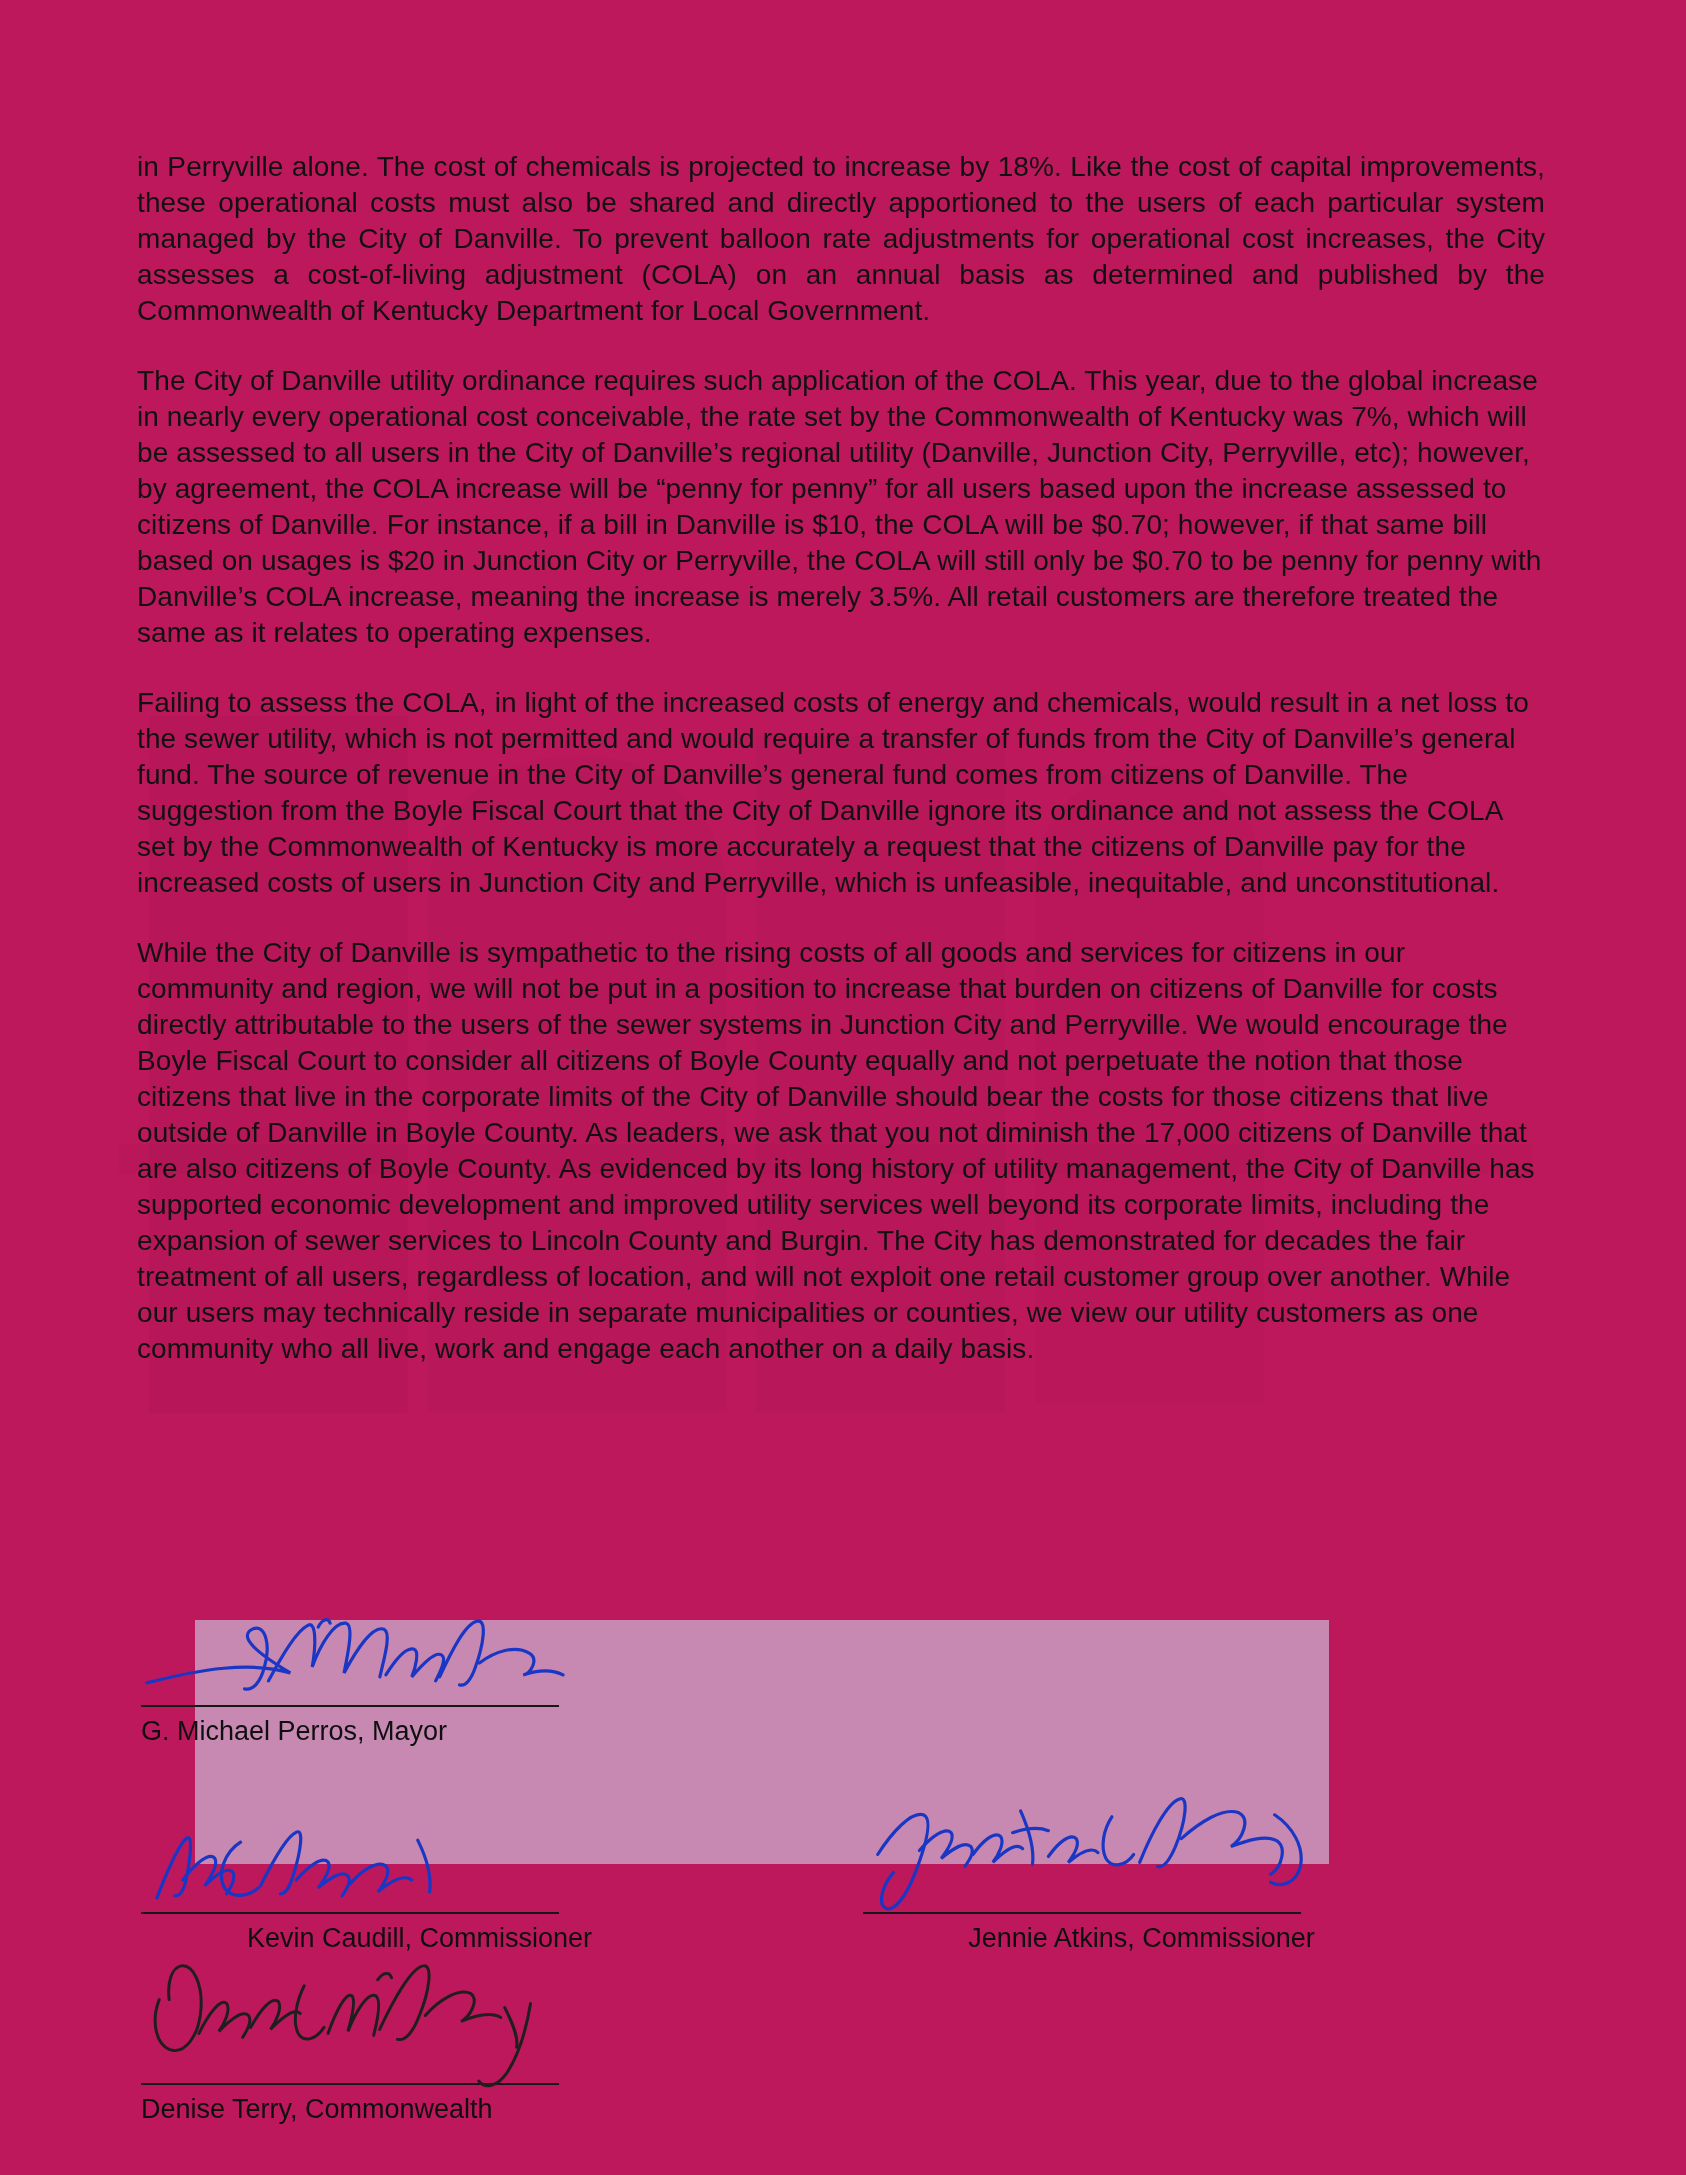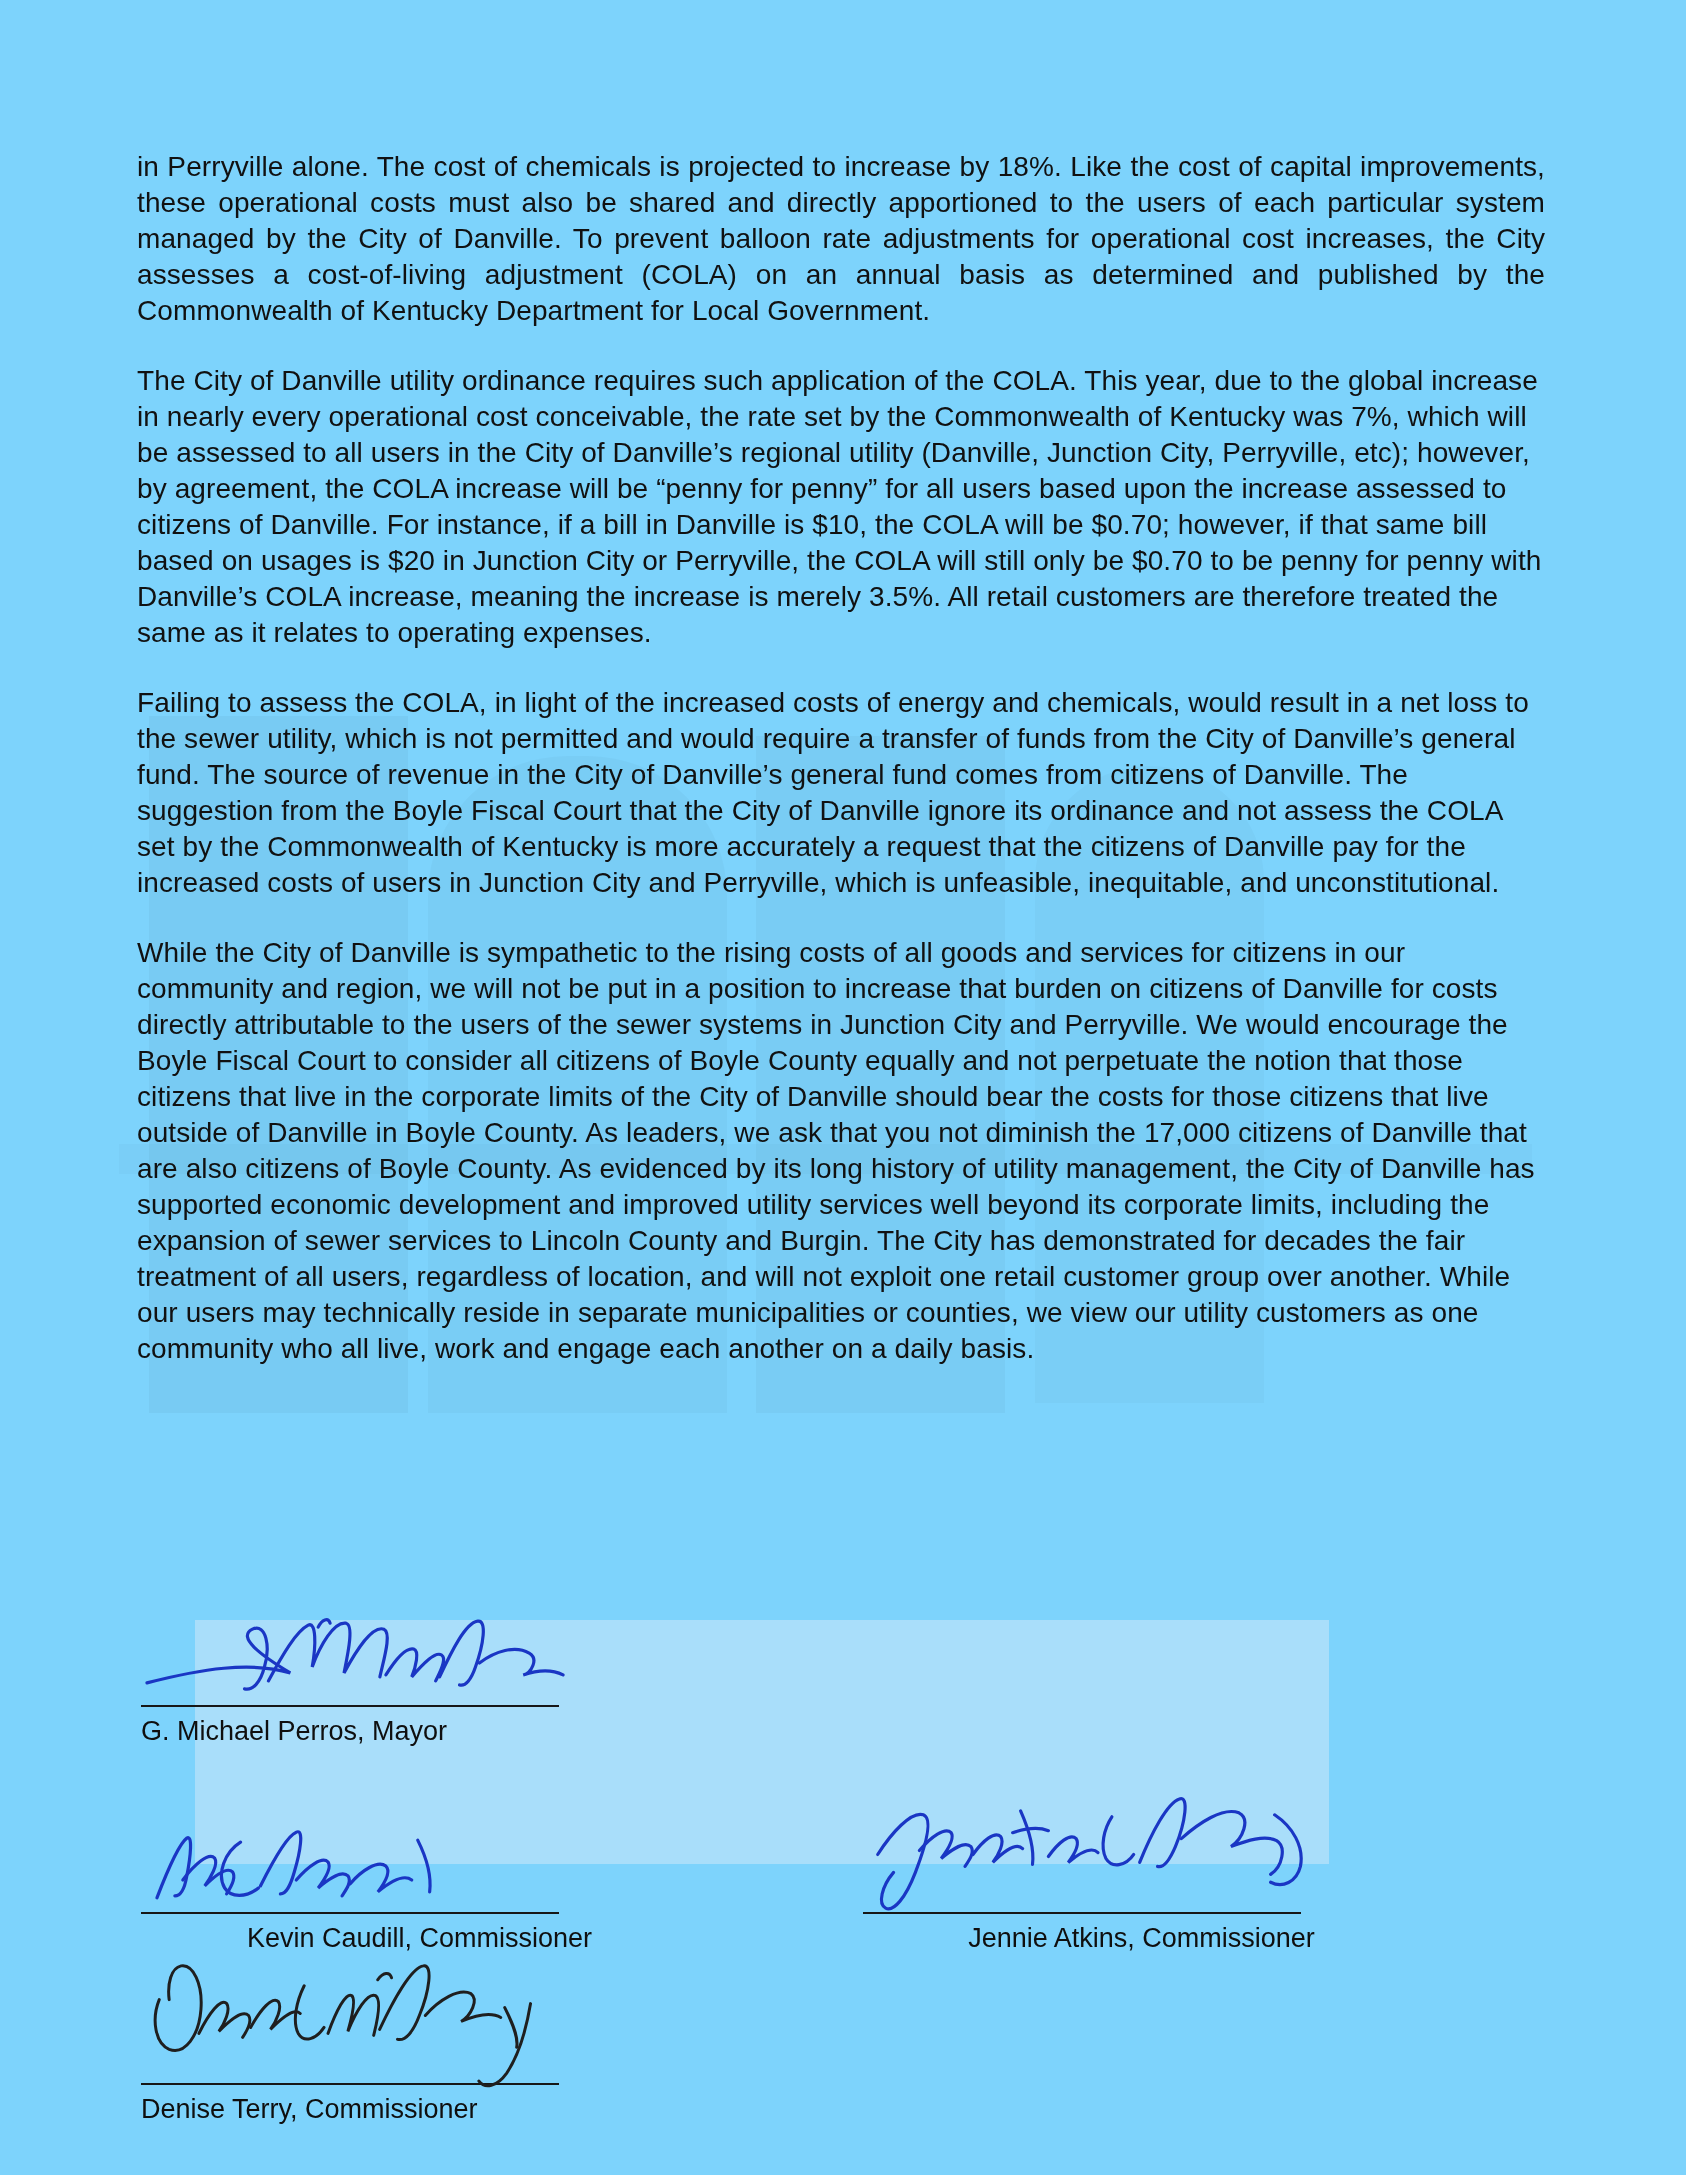--- a/index.html
+++ b/index.html
@@ -6,21 +6,21 @@
   html, body {
     margin: 0;
     padding: 0;
     background: #ffffff;
   }
 
   .page {
     position: relative;
     width: 1687px;
     height: 2175px;
-    background: #7dd3fc;
+    background: #be185d;
     overflow: hidden;
     font-family: "Liberation Sans", sans-serif;
     color: #0d0d0d;
   }
 
   
   .scan-artifact {
     position: absolute;
     pointer-events: none;
   }
@@ -215,19 +215,19 @@
               <path d="M188 84 C196 62, 206 42, 212 46 C216 50, 212 68, 208 82 C216 62, 228 42, 236 46 C242 50, 238 70, 234 86"></path>
               <path d="M240 80 C254 50, 272 18, 284 16 C294 14, 290 42, 280 66 C274 82, 266 92, 258 90"></path>
               <path d="M286 66 C300 50, 320 38, 332 44 C340 50, 332 66, 322 72 C336 66, 352 62, 362 68"></path>
               <path d="M366 58 C374 74, 380 88, 378 98"></path>
               <path d="M392 54 C388 78, 380 106, 368 124 C358 138, 346 140, 340 132"></path>
               <path d="M238 30 C244 22, 250 22, 252 28"></path>
             </g>
           </svg>
         </div>
         <div class="sig-line"></div>
-        <div class="sig-name">Denise Terry, Commissioner</div>
+        <div class="sig-name">Denise Terry, Commonwealth</div>
       </div>
     </div>
 
   </div>
 </div>
 
 
 </body></html>

